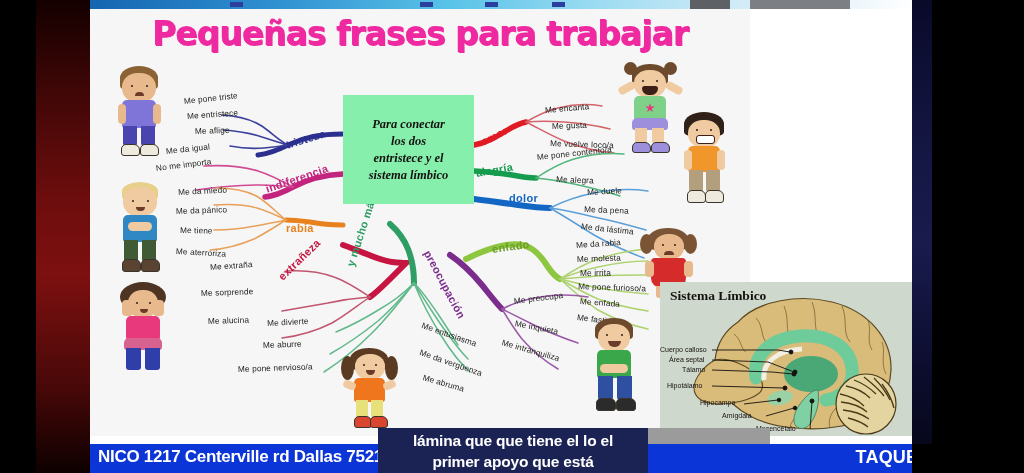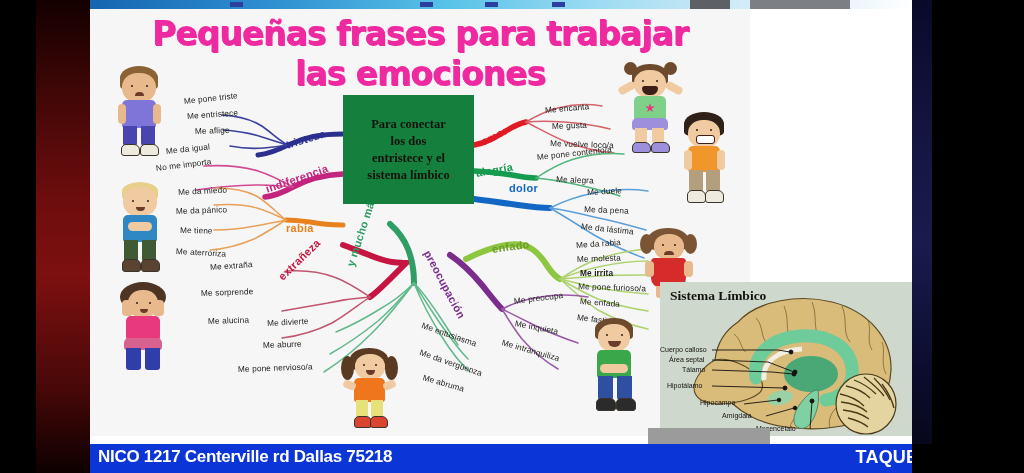--- a/index.html
+++ b/index.html
@@ -32,22 +32,22 @@
   .page-white-right{position:absolute;left:660px;top:9px;width:162px;height:427px;background:#fff;}
 
   
   .title{position:absolute;left:0;top:14px;width:660px;text-align:center;
      font-family:"DejaVu Sans",sans-serif;font-weight:bold;color:#ef2aa0;
      font-size:33px;line-height:40px;letter-spacing:-1px;
      text-shadow:1px 1px 0 #ef2aa0;}
   .title .l2{display:block;}
 
   
-  .centerbox{position:absolute;left:253px;top:95px;width:131px;height:109px;background:#15803d;
-     display:flex;align-items:center;justify-content:center;}
+  .centerbox{position:absolute;left:253px;top:95px;width:131px;height:109px;background:#86efac;
+     display:flex;align-items:center;justify-content:center;font-style:italic;}
   .centerbox p{margin:0;text-align:center;font-family:"Liberation Serif",serif;font-weight:bold;
      color:#14110f;font-size:12.5px;line-height:17px;}
 
   
   #map{position:absolute;left:0;top:9px;width:660px;height:427px;}
 
   
   .lbl{position:absolute;white-space:nowrap;font-family:"Liberation Sans",sans-serif;color:#1d1d1b;
        transform-origin:left center;}
   .leaf{font-size:8.3px;letter-spacing:.1px;}
@@ -103,21 +103,20 @@
       <div class="tick" style="left:462px;"></div>
       <div class="tickg" style="left:600px;width:40px;"></div>
       <div class="tickg" style="left:660px;width:100px;background:#7c7f83;"></div>
     </div>
 
     <div class="page"></div>
     <div class="page-white-right"></div>
 
     <div class="title">
       <span>Pequeñas frases para trabajar</span>
-      <span class="l2">las emociones</span>
     </div>
 
     <svg id="map" viewBox="0 0 660 427">
       <g fill="none" stroke-linecap="round">
 
         <path d="M253,125 C230,125 215,128 198,136 C186,142 178,145 168,146" stroke="#2b2f8f" stroke-width="5"></path>
         <path d="M198,136 C188,131 180,122 170,116 C160,110 148,107 132,106" stroke="#3b3f9b" stroke-width="1.6"></path>
         <path d="M198,136 C190,134 182,131 172,128 C160,124 148,122 133,121" stroke="#3b3f9b" stroke-width="1.6"></path>
         <path d="M198,136 C192,137 184,138 174,139 C162,140 150,139 140,137" stroke="#3b3f9b" stroke-width="1.6"></path>
 
@@ -176,21 +175,21 @@
     </svg>
 
     <div class="lbl branch" style="left:196px;top:139px;transform:rotate(-17deg);color:#2b2f8f;">tristeza</div>
     <div class="lbl branch" style="left:176px;top:183px;transform:rotate(-19deg);color:#c2247e;">indiferencia</div>
     <div class="lbl branch" style="left:196px;top:222px;color:#e8821e;">rabia</div>
     <div class="lbl branch" style="left:190px;top:272px;transform:rotate(-44deg);color:#c51540;">extrañeza</div>
     <div class="lbl branch" style="left:260px;top:260px;transform:rotate(-72deg);color:#2e9e64;">y mucho más</div>
 
     <div class="lbl branch" style="left:392px;top:136px;transform:rotate(-27deg);color:#e01b24;">amor</div>
     <div class="lbl branch" style="left:386px;top:167px;transform:rotate(-10deg);color:#169c4e;">alegría</div>
-    <div class="lbl branch" style="left:419px;top:182px;color:#1266c4;">dolor</div>
+    <div class="lbl branch" style="left:419px;top:192px;color:#1266c4;">dolor</div>
     <div class="lbl branch" style="left:402px;top:243px;transform:rotate(-8deg);color:#6f9e2c;">enfado</div>
     <div class="lbl branch" style="left:337px;top:245px;transform:rotate(62deg);color:#7b2d8e;">preocupación</div>
 
     <div class="lbl leaf" style="left:94px;top:96px;transform:rotate(-6deg);">Me pone triste</div>
     <div class="lbl leaf" style="left:97px;top:111px;transform:rotate(-4deg);">Me entristece</div>
     <div class="lbl leaf" style="left:105px;top:126px;transform:rotate(-2deg);">Me aflige</div>
 
     <div class="lbl leaf" style="left:76px;top:146px;transform:rotate(-6deg);">Me da igual</div>
     <div class="lbl leaf" style="left:66px;top:163px;transform:rotate(-7deg);">No me importa</div>
 
@@ -216,21 +215,21 @@
 
     <div class="lbl leaf" style="left:447px;top:152px;transform:rotate(-6deg);">Me pone contento/a</div>
     <div class="lbl leaf" style="left:466px;top:174px;transform:rotate(2deg);">Me alegra</div>
 
     <div class="lbl leaf" style="left:497px;top:187px;transform:rotate(-3deg);">Me duele</div>
     <div class="lbl leaf" style="left:494px;top:204px;transform:rotate(2deg);">Me da pena</div>
     <div class="lbl leaf" style="left:491px;top:221px;transform:rotate(6deg);">Me da lástima</div>
 
     <div class="lbl leaf" style="left:486px;top:240px;transform:rotate(-4deg);">Me da rabia</div>
     <div class="lbl leaf" style="left:487px;top:254px;transform:rotate(-2deg);">Me molesta</div>
-    <div class="lbl leaf" style="left:490px;top:268px;transform:rotate(0deg);font-weight:bold;">Me irrita</div>
+    <div class="lbl leaf" style="left:490px;top:268px;transform:rotate(0deg);">Me irrita</div>
     <div class="lbl leaf" style="left:488px;top:281px;transform:rotate(2deg);">Me pone furioso/a</div>
     <div class="lbl leaf" style="left:490px;top:296px;transform:rotate(4deg);">Me enfada</div>
     <div class="lbl leaf" style="left:487px;top:312px;transform:rotate(7deg);">Me fastidia</div>
 
     <div class="lbl leaf" style="left:424px;top:296px;transform:rotate(-7deg);">Me preocupa</div>
     <div class="lbl leaf" style="left:425px;top:318px;transform:rotate(11deg);">Me inquieta</div>
     <div class="lbl leaf" style="left:412px;top:337px;transform:rotate(16deg);">Me intranquiliza</div>
 
     <div class="centerbox">
       <p>
@@ -446,14 +445,18 @@
     <div class="navbtn nav-back"></div>
   </div>
 
   <div class="grayline"></div>
   <div class="bluebar">
     <div class="bl">NICO 1217 Centerville rd Dallas 75218</div>
     <div class="br">TAQUERIA PED</div>
   </div>
   <div class="black-right-stub"></div>
 
+  <div class="caption">
+    <span>lámina que que tiene el lo el</span>
+    <span>primer apoyo que está</span>
+  </div>
 
 </div>
 
 </body></html>

